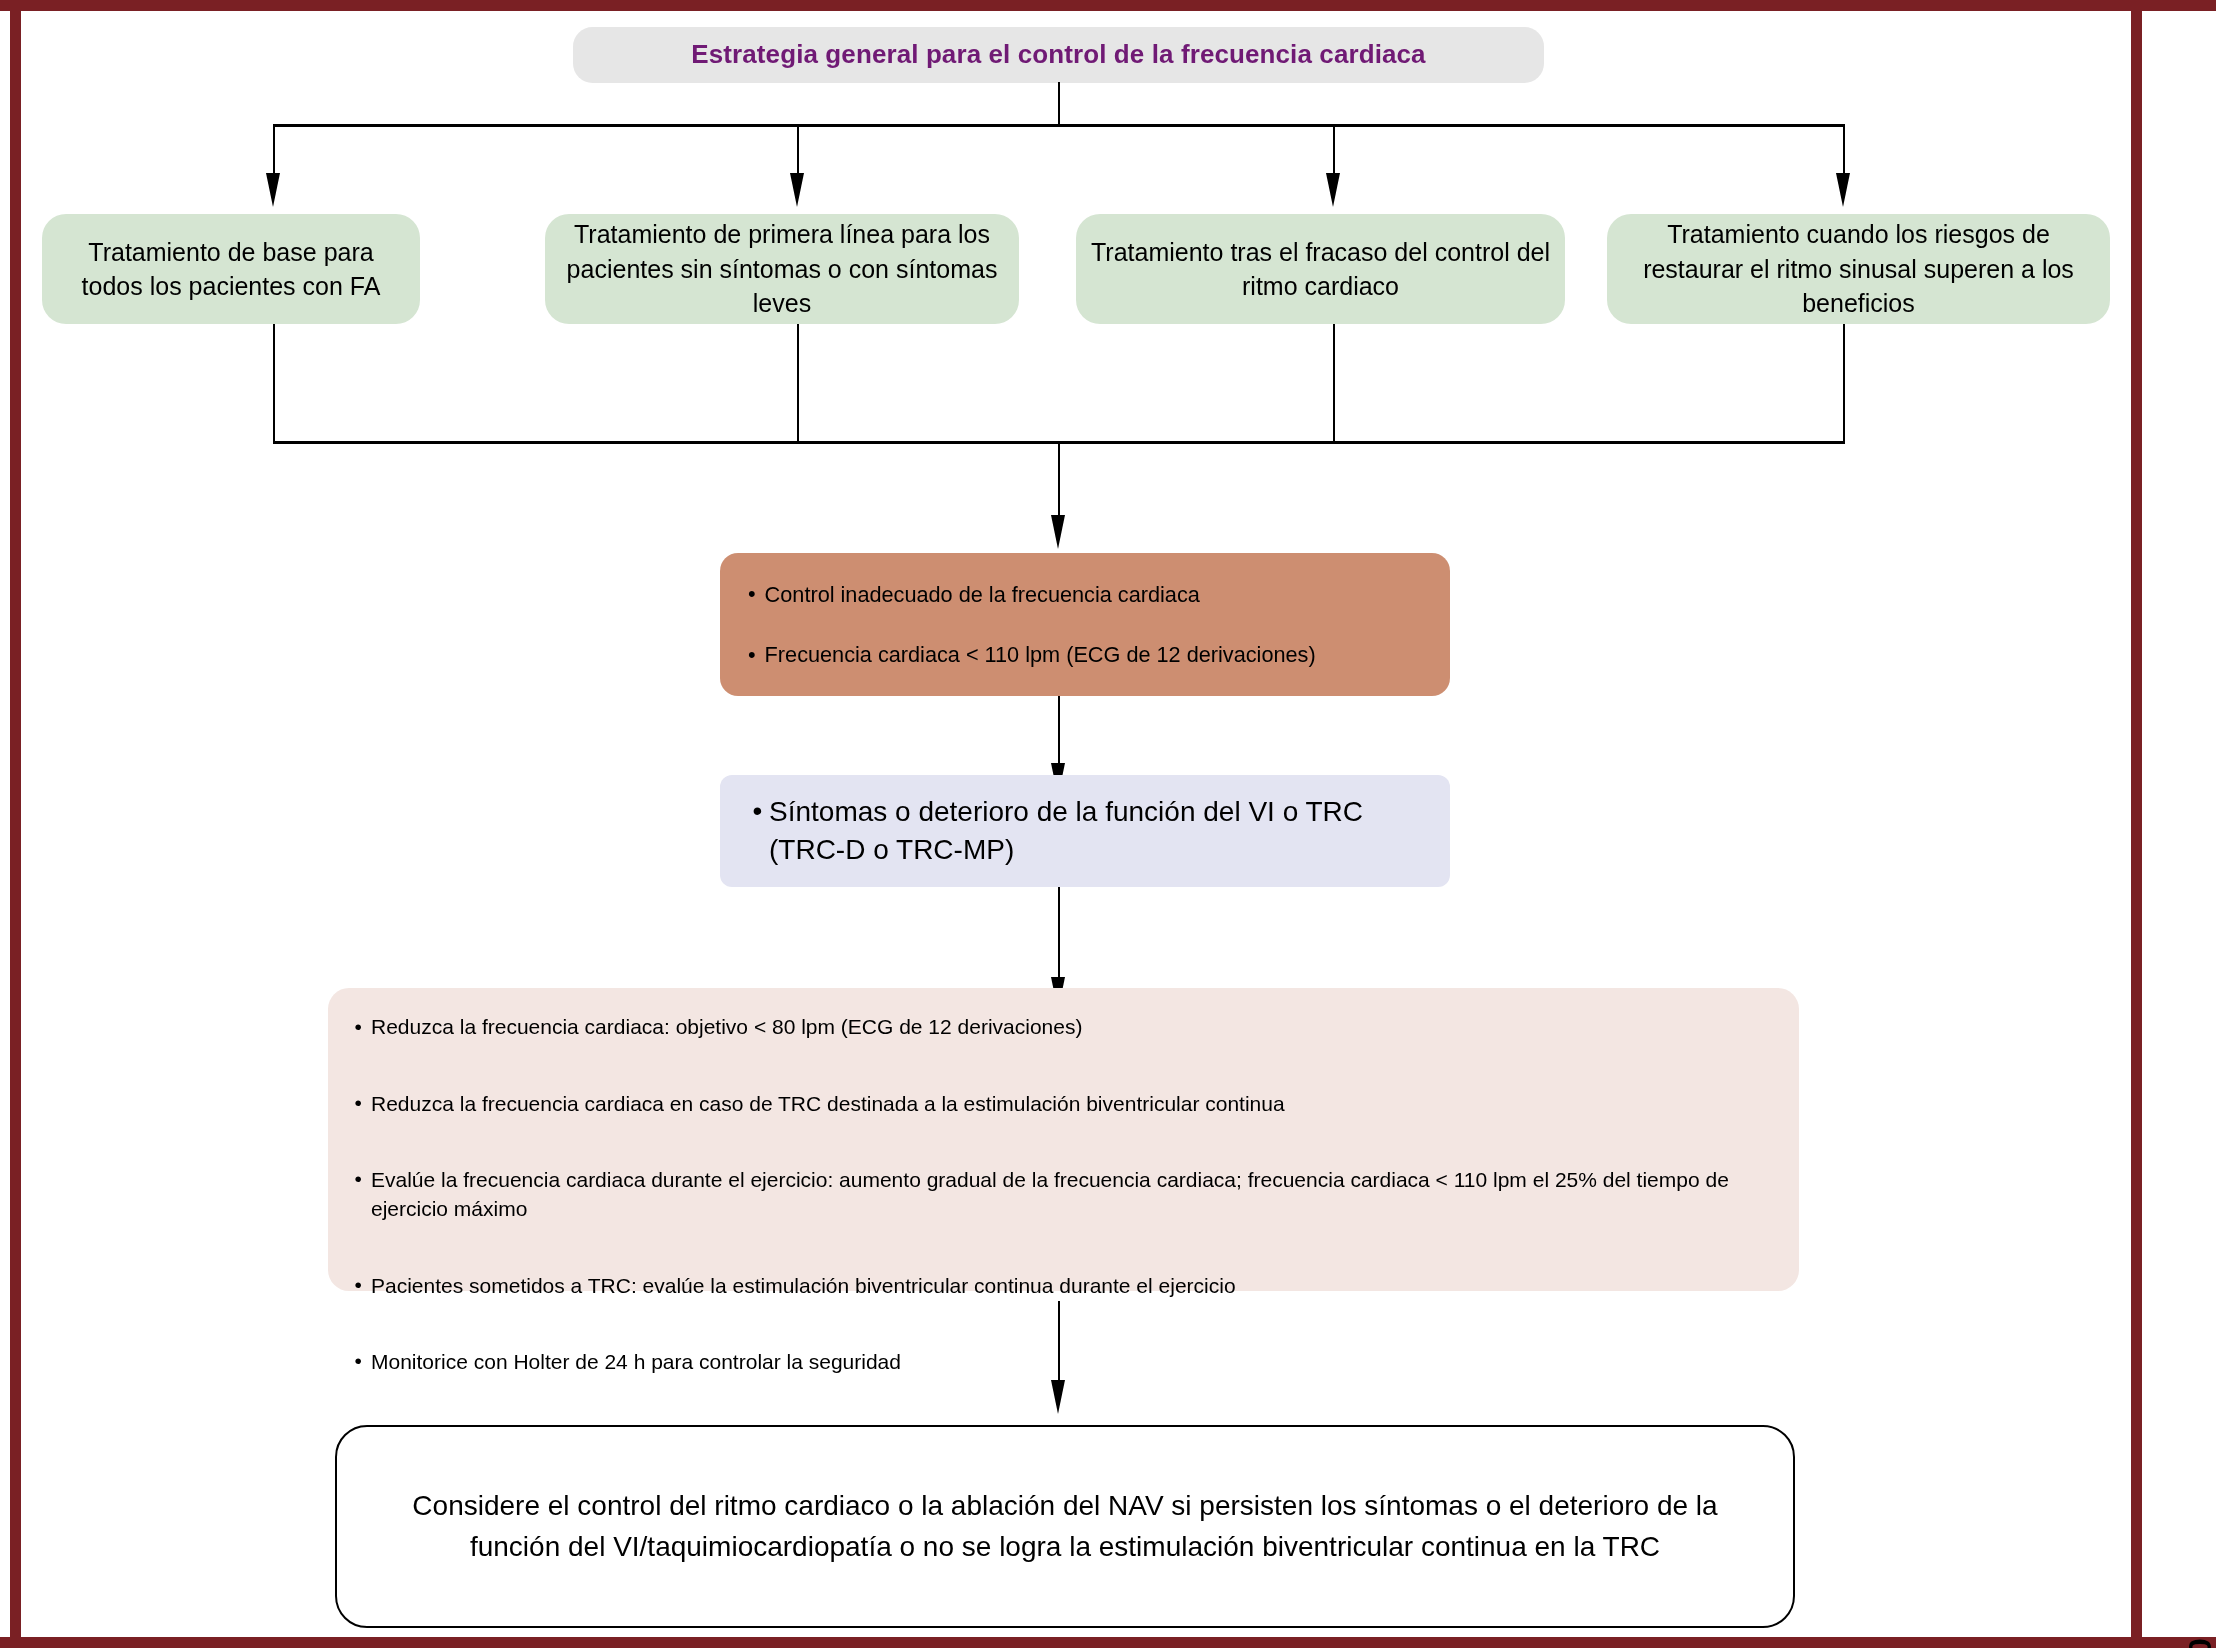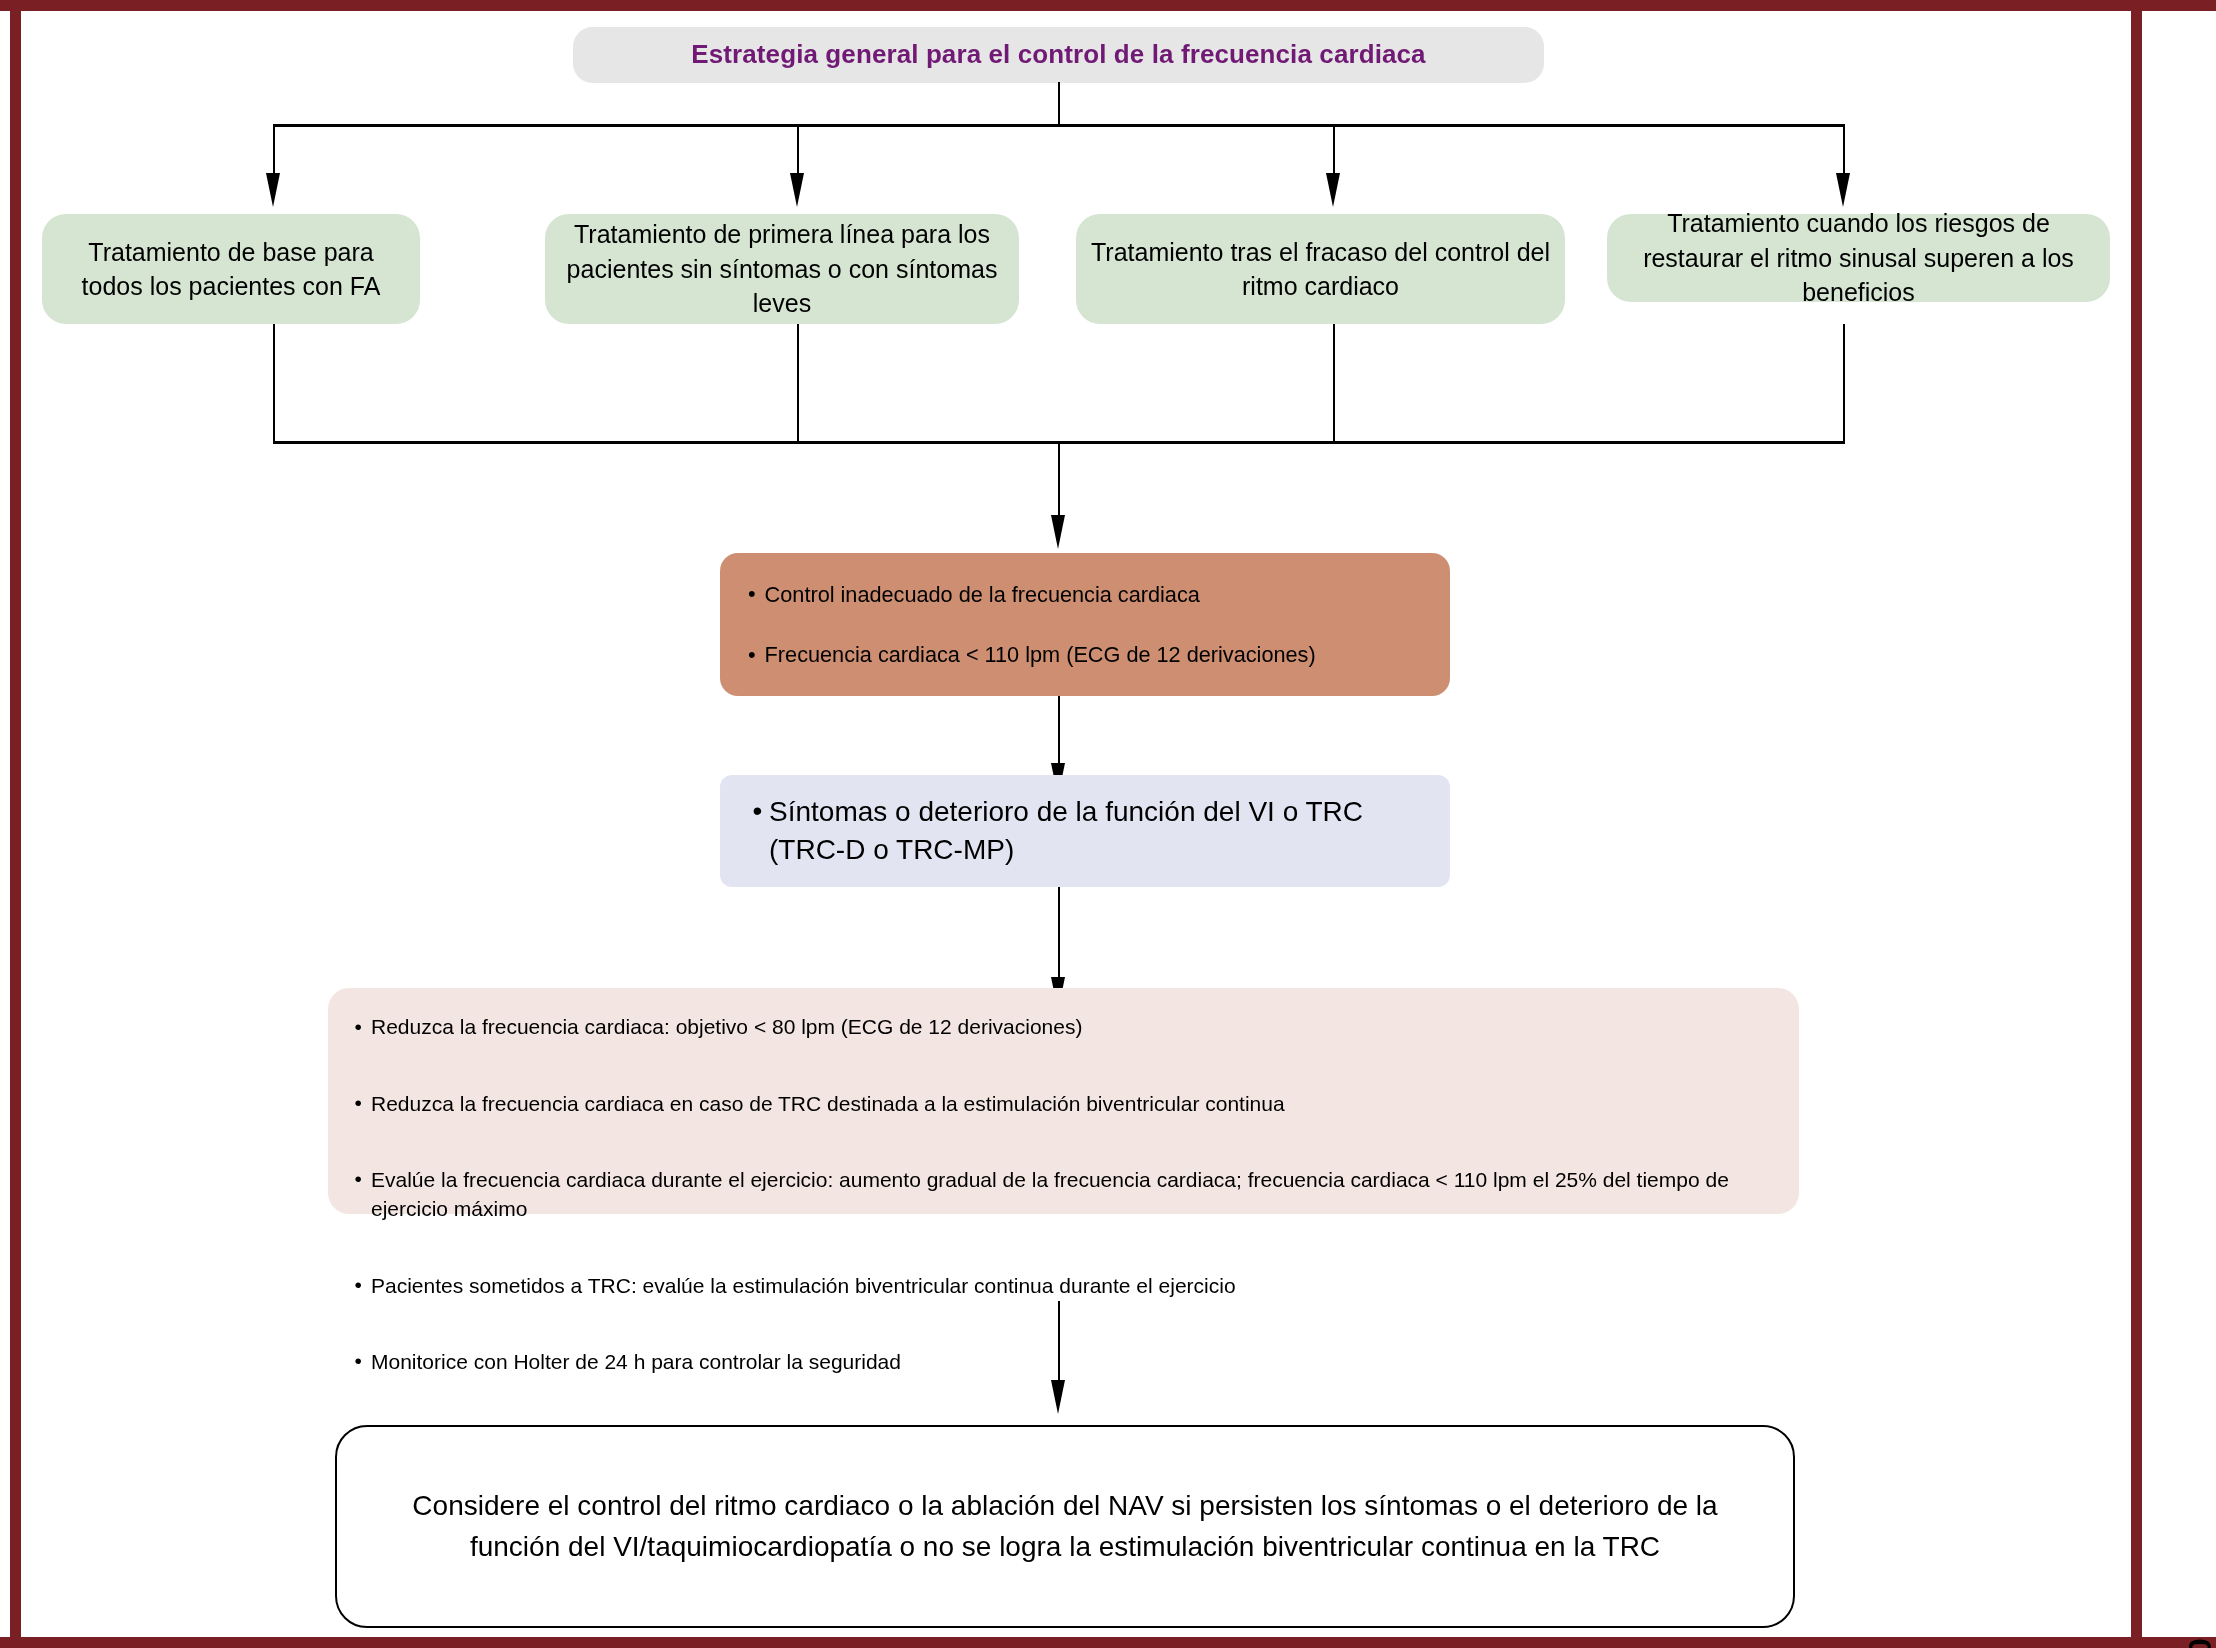--- a/index.html
+++ b/index.html
@@ -183,21 +183,21 @@
     </div>
 
     <div class="node node-green" style="left:524px; top:203px; width:474px; height:110px;">
       <span>Tratamiento de primera línea para los pacientes sin síntomas o con síntomas leves</span>
     </div>
 
     <div class="node node-green" style="left:1055px; top:203px; width:489px; height:110px;">
       <span>Tratamiento tras el fracaso del control del ritmo cardiaco</span>
     </div>
 
-    <div class="node node-green" style="left:1586px; top:203px; width:503px; height:88px;">
+    <div class="node node-green" style="left:1586px; top:203px; width:503px; height:110px;">
       <span>Tratamiento cuando los riesgos de restaurar el ritmo sinusal superen a los beneficios</span>
     </div>
 
     <div class="conn conn-v" style="left:252px; top:313px; height:120px;"></div>
     <div class="conn conn-v" style="left:776px; top:313px; height:120px;"></div>
     <div class="conn conn-v" style="left:1312px; top:313px; height:120px;"></div>
     <div class="conn conn-v" style="left:1822px; top:313px; height:120px;"></div>
     <div class="conn conn-h" style="left:252px; top:430px; width:1572px;"></div>
 
     <div class="conn conn-v" style="left:1037px; top:430px; height:82px;"></div>
@@ -215,21 +215,21 @@
 
     <div class="node node-lavender" style="left:699px; top:764px; width:730px; height:112px;">
       <ul class="blist gap-sm">
         <li>Síntomas o deterioro de la función del VI o TRC (TRC-D o TRC-MP)</li>
       </ul>
     </div>
 
     <div class="conn conn-v" style="left:1037px; top:876px; height:99px;"></div>
     <div class="arrowhead" style="left:1030px; top:966px;"></div>
 
-    <div class="node node-pink" style="left:307px; top:977px; width:1471px; height:226px;">
+    <div class="node node-pink" style="left:307px; top:977px; width:1471px; height:303px;">
       <ul class="blist gap-md">
         <li>Reduzca la frecuencia cardiaca: objetivo &lt; 80 lpm (ECG de 12 derivaciones)</li>
         <li>Reduzca la frecuencia cardiaca en caso de TRC destinada a la estimulación biventricular continua</li>
         <li>Evalúe la frecuencia cardiaca durante el ejercicio: aumento gradual de la frecuencia cardiaca; frecuencia cardiaca &lt; 110 lpm el 25% del tiempo de ejercicio máximo</li>
         <li>Pacientes sometidos a TRC: evalúe la estimulación biventricular continua durante el ejercicio</li>
         <li>Monitorice con Holter de 24 h para controlar la seguridad</li>
       </ul>
     </div>
 
     <div class="conn conn-v" style="left:1037px; top:1290px; height:92px;"></div>

